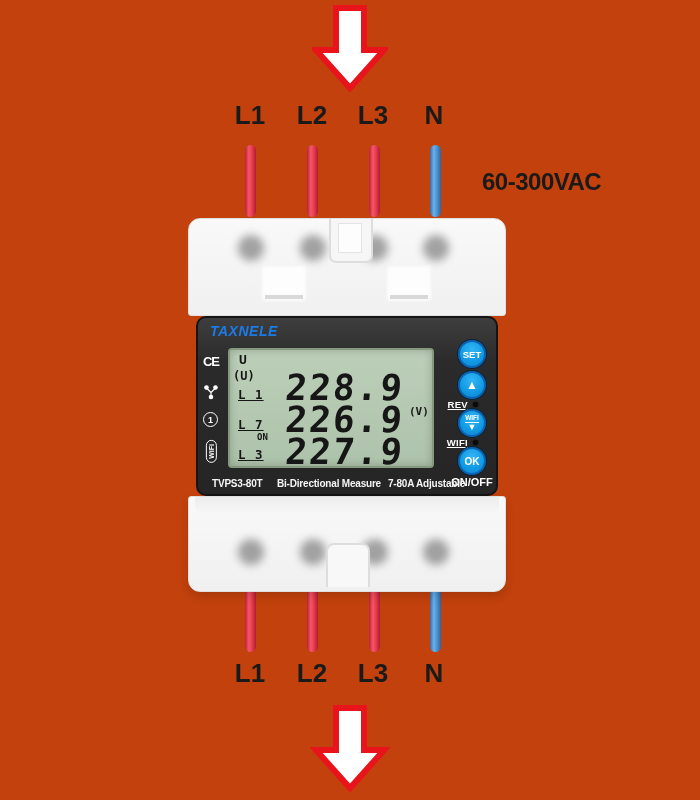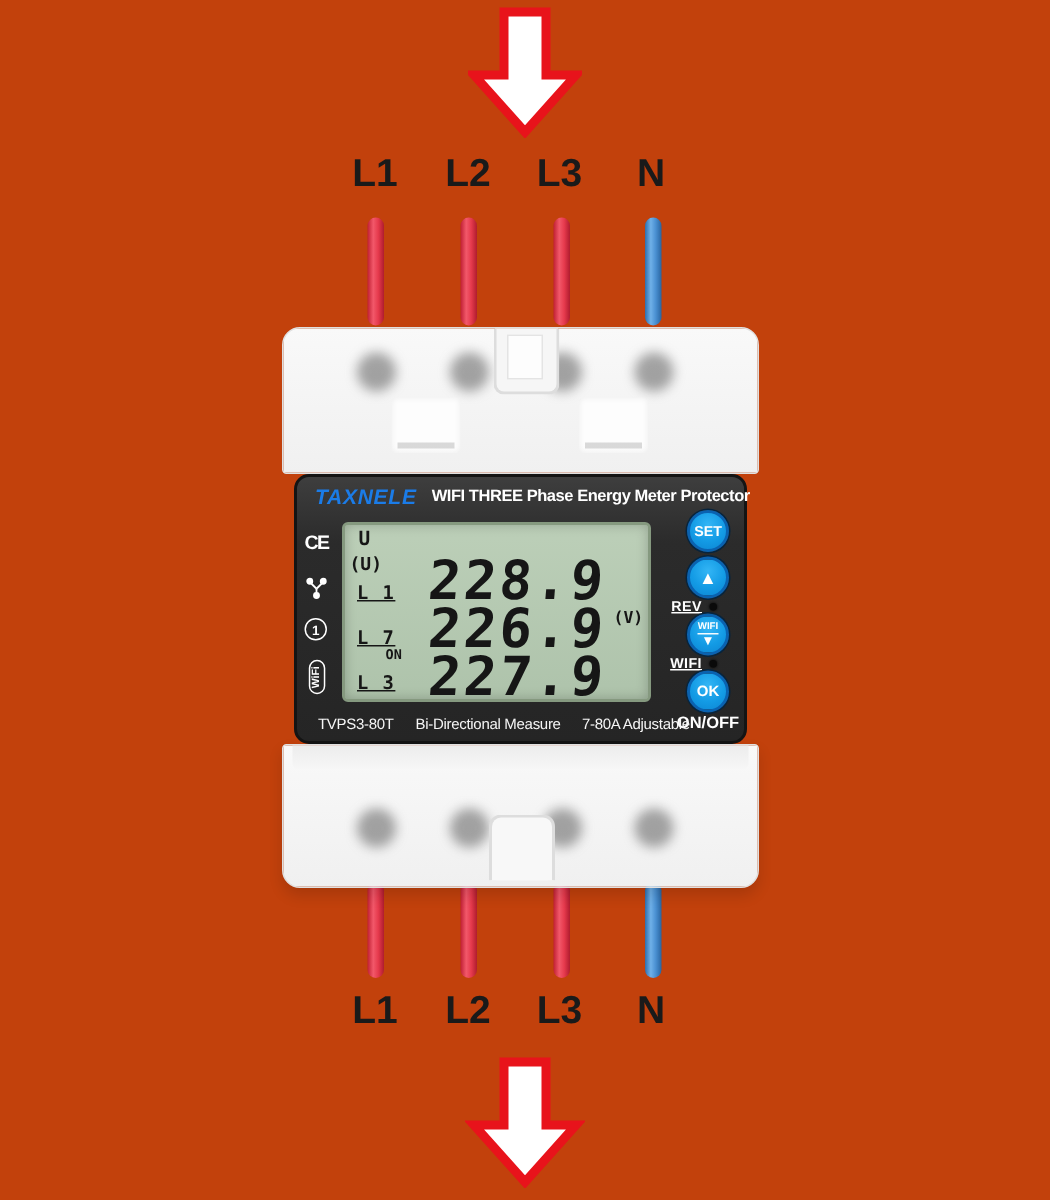--- a/index.html
+++ b/index.html
@@ -92,21 +92,21 @@
   .pbtn-wifi .d{font-size:9px;line-height:9px;}
   .pbtn-ok{top:129px;font-size:10px;}
   .indrow{position:absolute;left:198px;width:82px;height:12px;display:flex;align-items:center;
           justify-content:flex-end;gap:5px;}
   .indrow.rev{top:80px;} .indrow.wifi{top:118px;}
   .indlab{font-size:9.5px;font-weight:700;color:#fff;letter-spacing:.3px;text-decoration:underline;}
   .led{width:5px;height:5px;border-radius:50%;background:#0a0a0a;box-shadow:0 0 2px #000;}
   .onoff{position:absolute;left:240px;top:158px;width:68px;text-align:center;font-size:11px;font-weight:700;}
 
   
-  .pfoot{position:absolute;color:#f5f5f5;font-size:10px;font-weight:400;top:160px;white-space:nowrap;letter-spacing:-0.2px;}
+  .pfoot{position:absolute;color:#f5f5f5;font-size:10px;font-weight:700;top:160px;white-space:nowrap;letter-spacing:-0.2px;}
   .pf-model{left:14px;} .pf-measure{left:79px;} .pf-range{left:190px;}
 </style>
 </head>
 <body>
 
 <div class="stage">
 
   <svg class="arrow arrow-top" width="76" height="88" viewBox="0 0 76 88">
     <path d="M24 4 H52 V46 H72 L38 84 L4 46 H24 Z" fill="#ffffff" stroke="#e8131b" stroke-width="6" stroke-linejoin="miter"></path>
   </svg>
@@ -114,37 +114,37 @@
   <span class="tlabel tl-top" style="left:250px">L1</span>
   <span class="tlabel tl-top" style="left:312px">L2</span>
   <span class="tlabel tl-top" style="left:373px">L3</span>
   <span class="tlabel tl-top" style="left:434px">N</span>
 
   <div class="wire red top" style="left:245px"></div>
   <div class="wire red top" style="left:307px"></div>
   <div class="wire red top" style="left:369px"></div>
   <div class="wire blue top" style="left:430px"></div>
 
+  <span class="voltage">60-300VAC</span>
 
   <div class="device">
 
     <div class="case case-top">
       <div class="tdot" style="left:49px"></div>
       <div class="tdot" style="left:111px"></div>
       <div class="tdot" style="left:173px"></div>
       <div class="tdot" style="left:234px"></div>
       <div class="twin" style="left:72px"></div>
       <div class="twin" style="left:197px"></div>
       <div class="toptab"></div>
     </div>
 
     <div class="panel">
       <div class="phead">
         <span class="logo">TAXNELE</span>
-        <span class="ptitle">WIFI THREE Phase Energy Meter Protector</span>
       </div>
 
       <span class="ic ic-ce">CE</span>
       <svg class="ic ic-branch" width="16" height="16" viewBox="0 0 16 16">
         <g stroke="#ffffff" stroke-width="1.2" fill="#ffffff">
           <line x1="3.5" y1="4" x2="8" y2="8.5"></line>
             <line x1="12.5" y1="4" x2="8" y2="8.5"></line>
             <line x1="8" y1="8.5" x2="8" y2="13"></line>
           <circle cx="3.5" cy="3.5" r="1.7"></circle>
             <circle cx="12.5" cy="3.5" r="1.7"></circle>

